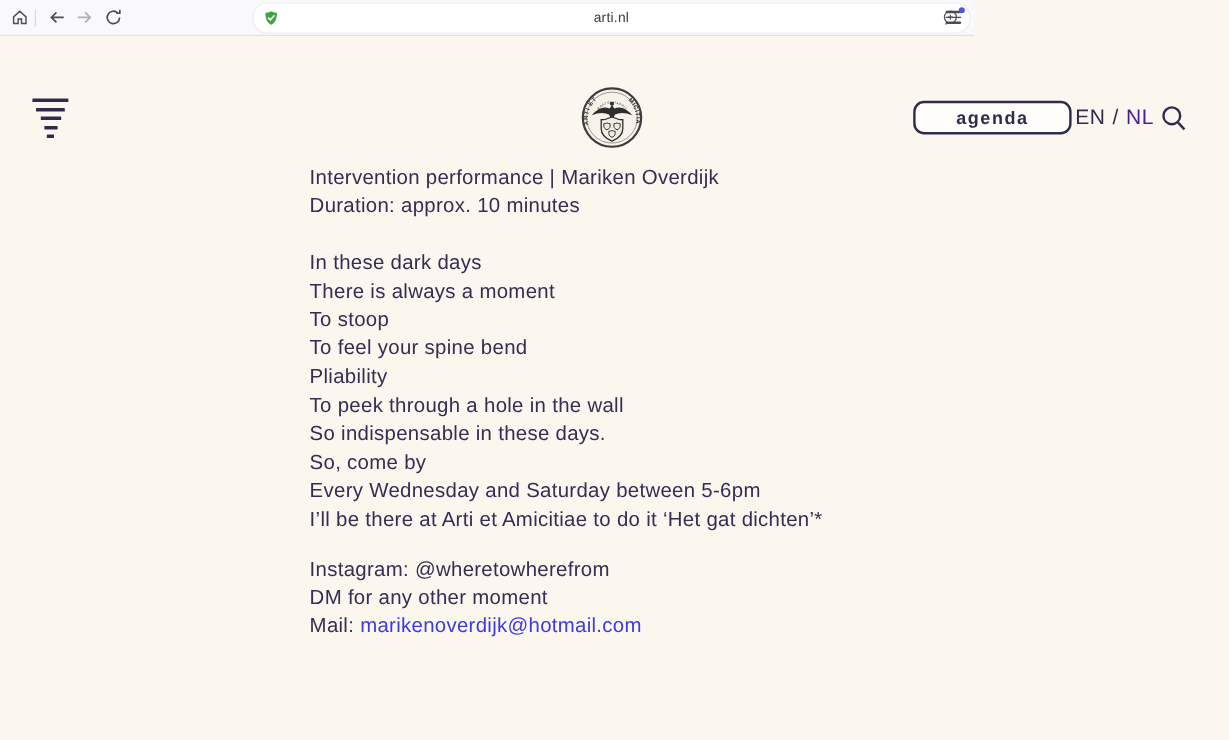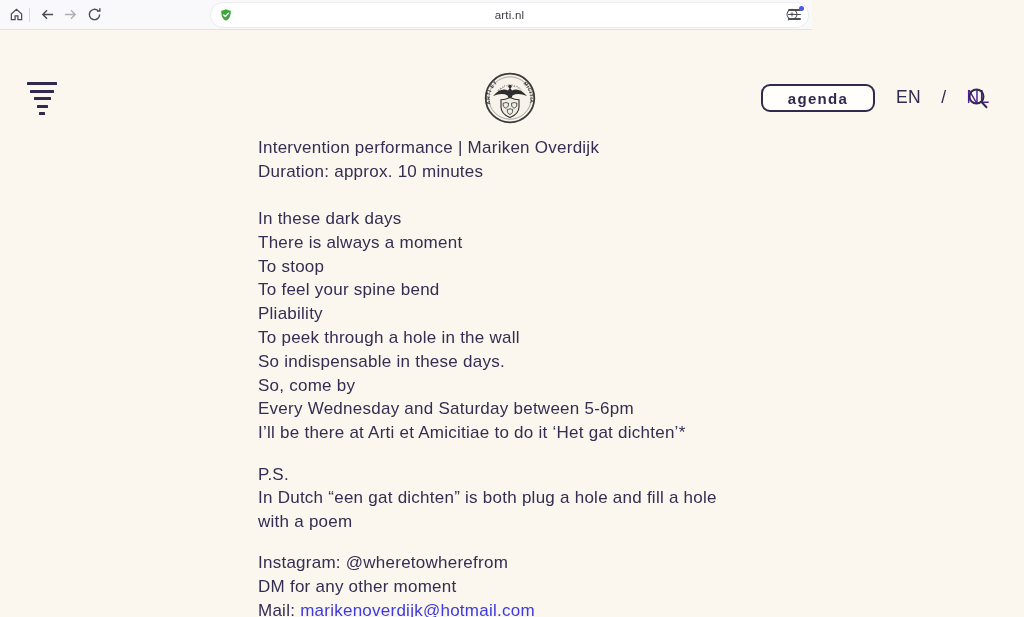--- a/index.html
+++ b/index.html
@@ -47,30 +47,30 @@
   
   .site { position:absolute; top:30px; left:0; width:1024px; height:587px; background:#fbf7ee; }
   .funnel { position:absolute; left:27px; top:52px; width:30px; cursor:pointer; }
   .funnel .bar { height:3px; background:#2f2a4e; margin:0 auto 4.5px auto; border-radius:0.5px; }
   .funnel .b1{width:30px} .funnel .b2{width:24px} .funnel .b3{width:17px}
   .funnel .b4{width:11px} .funnel .b5{width:6px; margin-bottom:0}
 
   .logo { position:absolute; left:484px; top:42px; width:52px; height:52px; cursor:pointer; }
 
   .agenda-btn {
-    position:absolute; left:761px; top:54px; width:114px; height:28px;
+    position:absolute; left:761px; top:54px; width:132px; height:28px;
     border:2px solid #2f2a4e; border-radius:9px; background:#fffefb;
     color:#2f2a4e; font-family:"Liberation Sans", sans-serif;
     font-weight:700; font-size:15px; letter-spacing:1.3px;
     display:flex; align-items:center; justify-content:center; cursor:pointer;
   }
   .lang {
     position:absolute; left:896px; top:57px;
     font-size:17.5px; color:#2f2a4e; letter-spacing:0.4px;
-    display:flex; gap:20px; align-items:center;
+    display:flex; gap:6px; align-items:center;
   }
   .lang .lang-en { cursor:pointer; }
   .lang .lang-nl { color:#4c1d95; cursor:pointer; }
   .search-btn { position:absolute; left:966px; top:56px; width:25px; height:25px; color:#2f2a4e; cursor:pointer; }
 
   
   .content {
     position:absolute; left:258px; top:106px; width:560px;
     color:#332e52; font-size:17px; line-height:23.8px; letter-spacing:0.25px;
   }
@@ -205,25 +205,20 @@
       <div>To stoop</div>
       <div>To feel your spine bend</div>
       <div>Pliability</div>
       <div>To peek through a hole in the wall</div>
       <div>So indispensable in these days.</div>
       <div>So, come by</div>
       <div>Every Wednesday and Saturday between 5-6pm</div>
       <div>I’ll be there at Arti et Amicitiae to do it ‘Het gat dichten’*</div>
     </div>
     <div class="block">
-      <div>P.S.</div>
-      <div>In Dutch “een gat dichten” is both plug a hole and fill a hole</div>
-      <div>with a poem</div>
-    </div>
-    <div class="block">
       <div>Instagram: @wheretowherefrom</div>
       <div>DM for any other moment</div>
       <div>
         <span>Mail: </span><a class="mail-link">marikenoverdijk@hotmail.com</a>
       </div>
     </div>
   </div>
 </div>
 
 </body></html>

